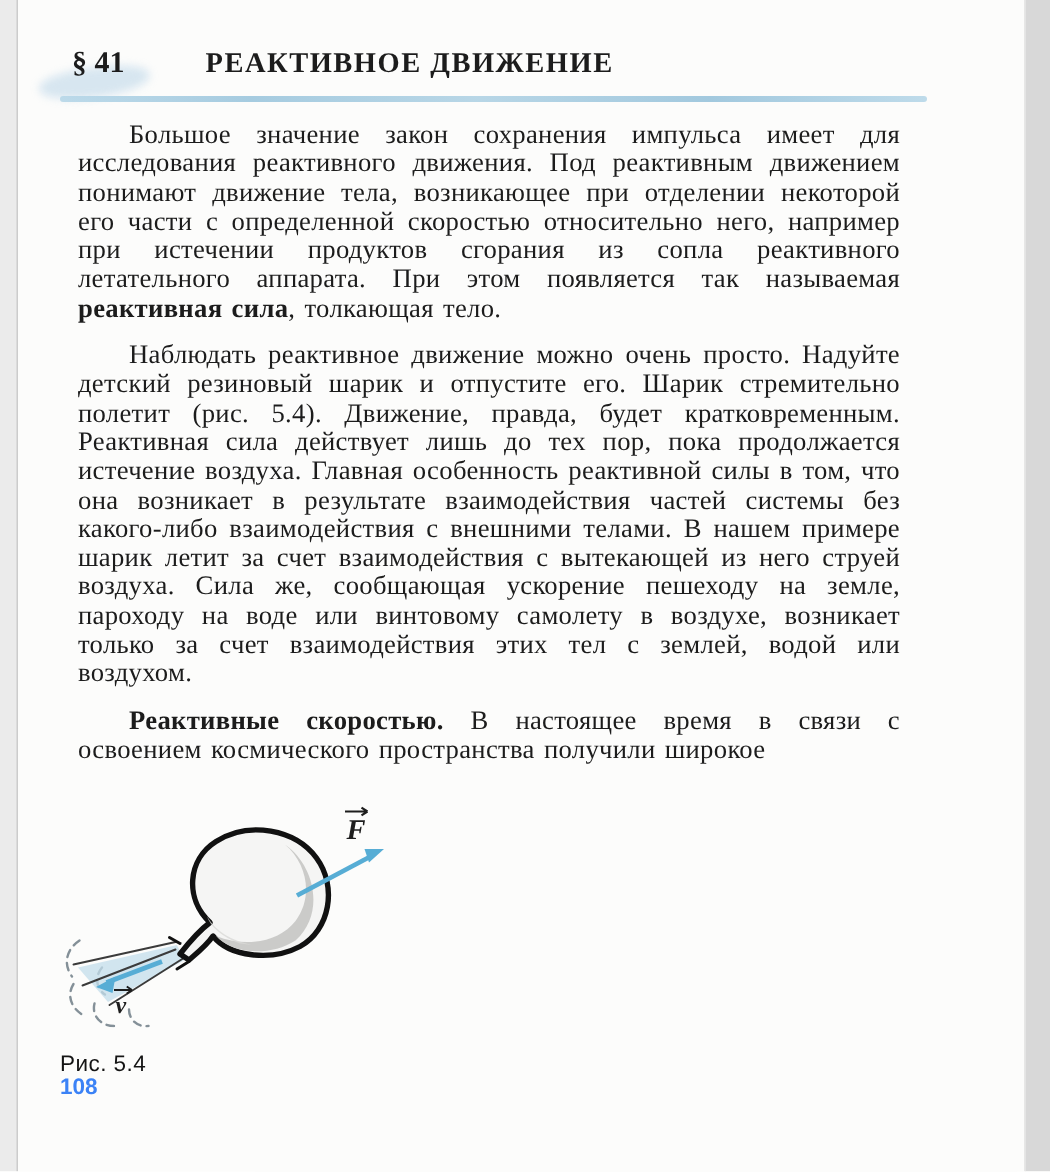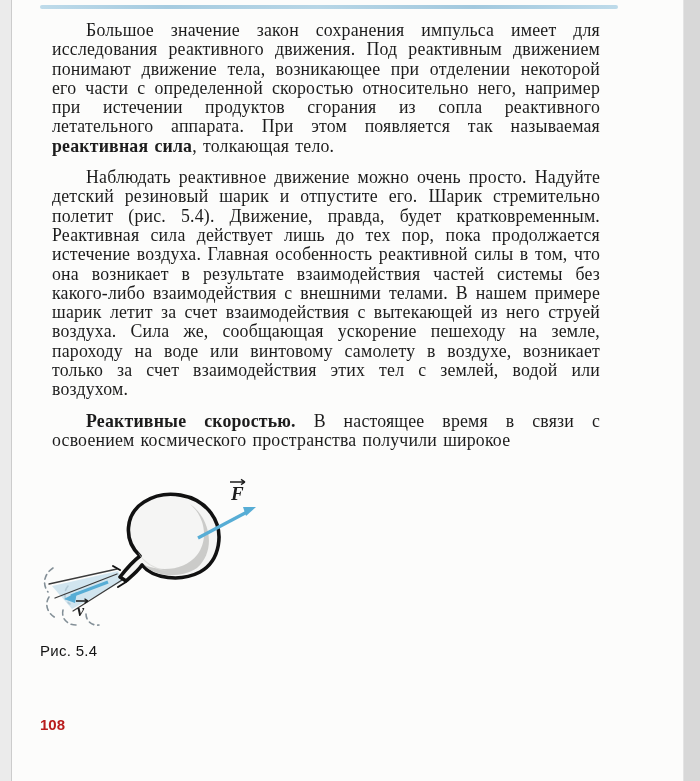--- a/index.html
+++ b/index.html
@@ -68,37 +68,42 @@
   .figure svg{display:block;}
   .figure figcaption{
     margin-top:16px;
     font-family:"Liberation Sans", sans-serif;
     font-weight:normal;font-size:15px;color:#141414;
     letter-spacing:0.3px;
   }
   .page-number{
     position:absolute;left:0;top:716px;
     font-family:"Liberation Sans", sans-serif;
-    font-weight:bold;font-size:15px;color:#b91c1c;
+    font-weight:bold;font-size:15px;color:#3b82f6;
   }
   .svg-label{
     font-family:"Liberation Serif", serif;
     font-weight:bold;font-style:italic;
     fill:#1d1d1d;
   }
 </style>
 </head>
 <body>
 
 <div class="page">
   <div class="strip-left"></div>
   <div class="strip-right"></div>
 
   <div class="content">
 
+    <div class="header">
+      <span class="smudge"></span>
+      <span class="section-number">§ 41</span>
+      <span class="section-title">РЕАКТИВНОЕ ДВИЖЕНИЕ</span>
+    </div>
     <div class="header-rule"></div>
 
     <div class="body-text">
 
       <p class="indent"><span>Большое значение закон сохранения импульса имеет для исследования реактивного движения. Под реактивным движением понимают движение тела, возникающее при отделении некоторой его части с определенной скоростью относительно него, например при истечении продуктов сгорания из сопла реактивного летательного аппарата. При этом появляется так называемая </span><b class="run-in">реактивная сила</b><span>, толкающая тело.</span></p>
 
       <p class="indent">Наблюдать реактивное движение можно очень просто. Надуйте детский резиновый шарик и отпустите его. Ша­рик стремительно полетит (рис. 5.4). Движение, правда, будет кратковременным. Реактивная сила действует лишь до тех пор, пока продолжается истечение воздуха. Главная особенность реактивной силы в том, что она возникает в результате взаимодействия частей системы без какого-либо взаимодействия с внешними телами. В нашем приме­ре шарик летит за счет взаимодействия с вытекающей из него струей воздуха. Сила же, сообщающая ускорение пе­шеходу на земле, пароходу на воде или винтовому само­лету в воздухе, возникает только за счет взаимодействия этих тел с землей, водой или воздухом.</p>
 
       <p class="indent"><b class="run-in">Реактивные скоростью.</b><span> В настоящее время в связи с освоением космического пространства получили широкое</span></p>
 

